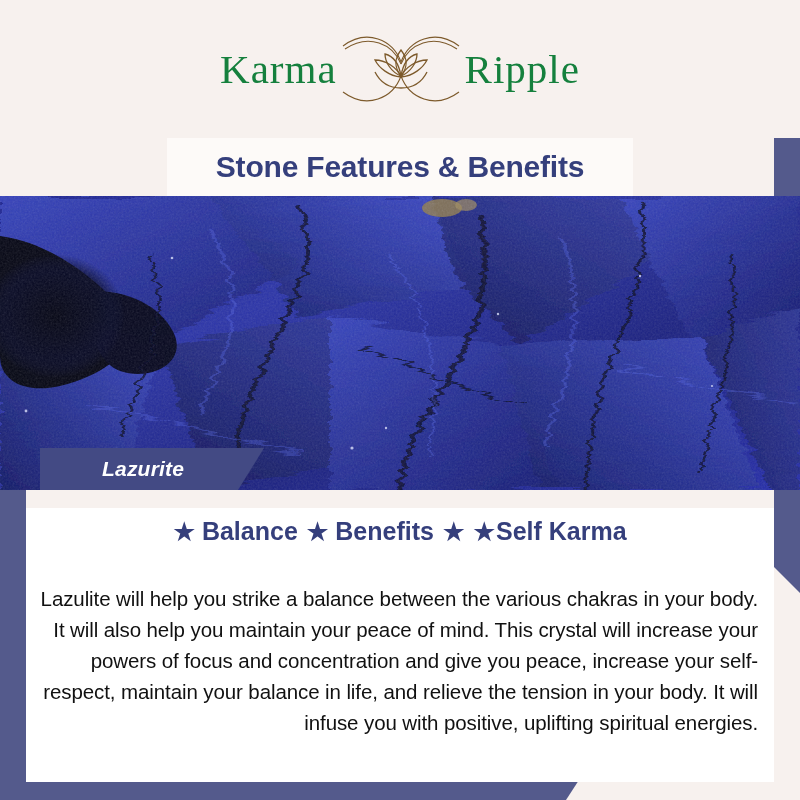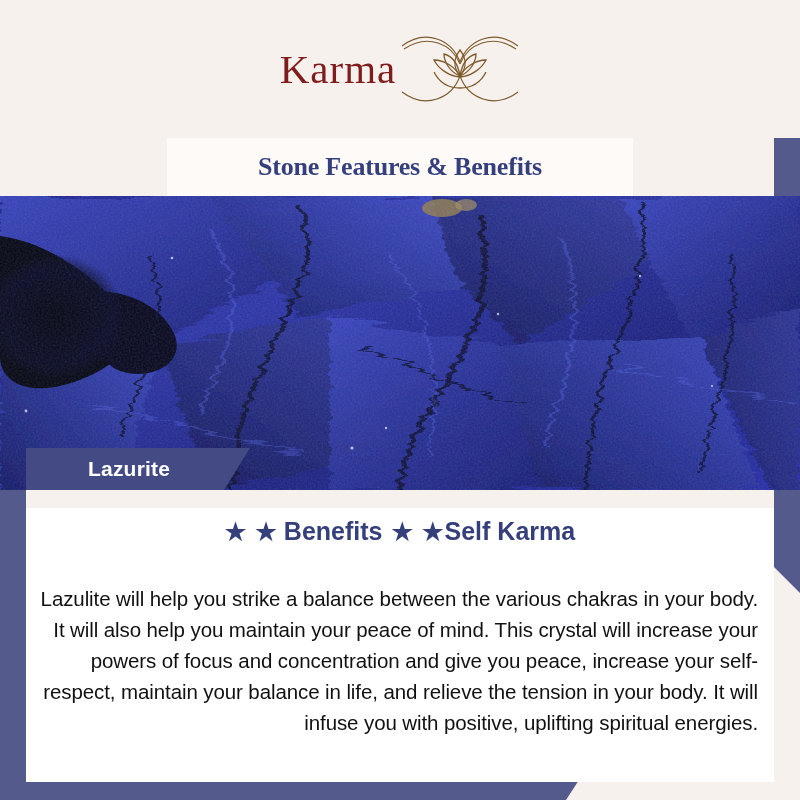--- a/index.html
+++ b/index.html
@@ -92,21 +92,21 @@
     height: 74px;
     display: flex;
     align-items: center;
     justify-content: center;
     gap: 0px;
   }
   .logo-word {
     font-family: "Liberation Serif", serif;
     font-size: 41px;
     letter-spacing: 1px;
-    color: #7f1d1d;
+    color: #15803d;
     line-height: 1;
     white-space: nowrap;
   }
   .logo-word.left  { margin-right: 4px; }
   .logo-word.right { margin-left: 4px; }
   .logo-ornament {
     width: 120px;
     height: 74px;
     flex: 0 0 auto;
   }
@@ -118,53 +118,53 @@
     left: 167px;
     width: 466px;
     height: 58px;
     background: #fdfaf8;
     z-index: 4;
     display: flex;
     align-items: center;
     justify-content: center;
   }
   .title-text {
-    font-size: 26px;
+    font-size: 30px;
     font-weight: bold;
     color: #353f7c;
     letter-spacing: -0.2px;
     white-space: nowrap;
-    font-family: Liberation Serif, serif;
   }
 
   
   .photo {
     position: absolute;
     top: 196px;
     left: 0;
     width: 800px;
     height: 294px;
     overflow: hidden;
     background: #1b2280;
     z-index: 1;
   }
   .photo-svg { display: block; width: 800px; height: 294px; }
 
   
   .name-tag {
     position: absolute;
     top: 448px;
-    left: 26px;
+    left: 40px;
     width: 224px;
     height: 42px;
     background: #434a84;
     z-index: 5;
     clip-path: polygon(0 0, 100% 0, calc(100% - 26px) 100%, 0 100%);
     display: flex;
     align-items: center;
+    font-style: italic;
   }
   .name-tag-text {
     color: #ffffff;
     font-size: 21px;
     font-weight: bold;
     padding-left: 62px;
     letter-spacing: 0.2px;
   }
 
   
@@ -341,33 +341,35 @@
         </g>
         <g fill="none" stroke="#7d5a2b" stroke-width="1.3">
           <path d="M60,18 C54,26 52,34 60,44 C68,34 66,26 60,18 Z"></path>
           <path d="M60,44 C50,40 44,30 44,22 C52,24 58,32 60,44 Z"></path>
           <path d="M60,44 C70,40 76,30 76,22 C68,24 62,32 60,44 Z"></path>
           <path d="M60,45 C48,44 38,36 34,28 C44,28 56,35 60,45 Z"></path>
           <path d="M60,45 C72,44 82,36 86,28 C76,28 64,35 60,45 Z"></path>
           <path d="M34,40 C40,52 50,56 60,56 C70,56 80,52 86,40"></path>
         </g>
       </svg>
+      <span class="logo-word right">Ripple</span>
     </div>
   </div>
 
   <div class="title-strip">
     <span class="title-text">Stone Features &amp; Benefits</span>
   </div>
 
   <div class="panel">
     <div class="panel-topstrip"></div>
 
     <div class="keywords">
       <span class="kw">
         <span class="kw-star">★</span>
+        <span>Balance</span>
       </span>
       <span class="kw">
         <span class="kw-star">★</span>
         <span>Benefits</span>
       </span>
       <span class="kw">
         <span class="kw-star">★</span>
       </span>
       <span class="kw tight">
         <span class="kw-star">★</span>

